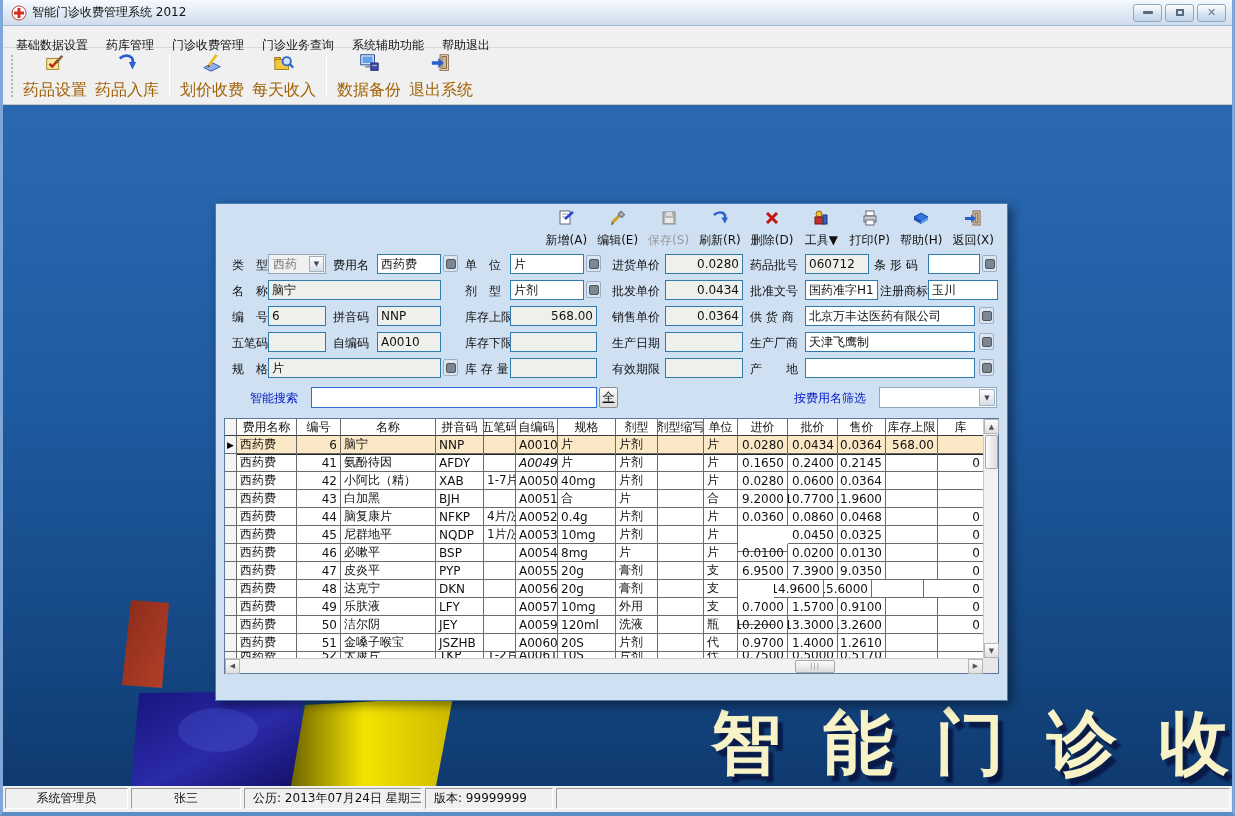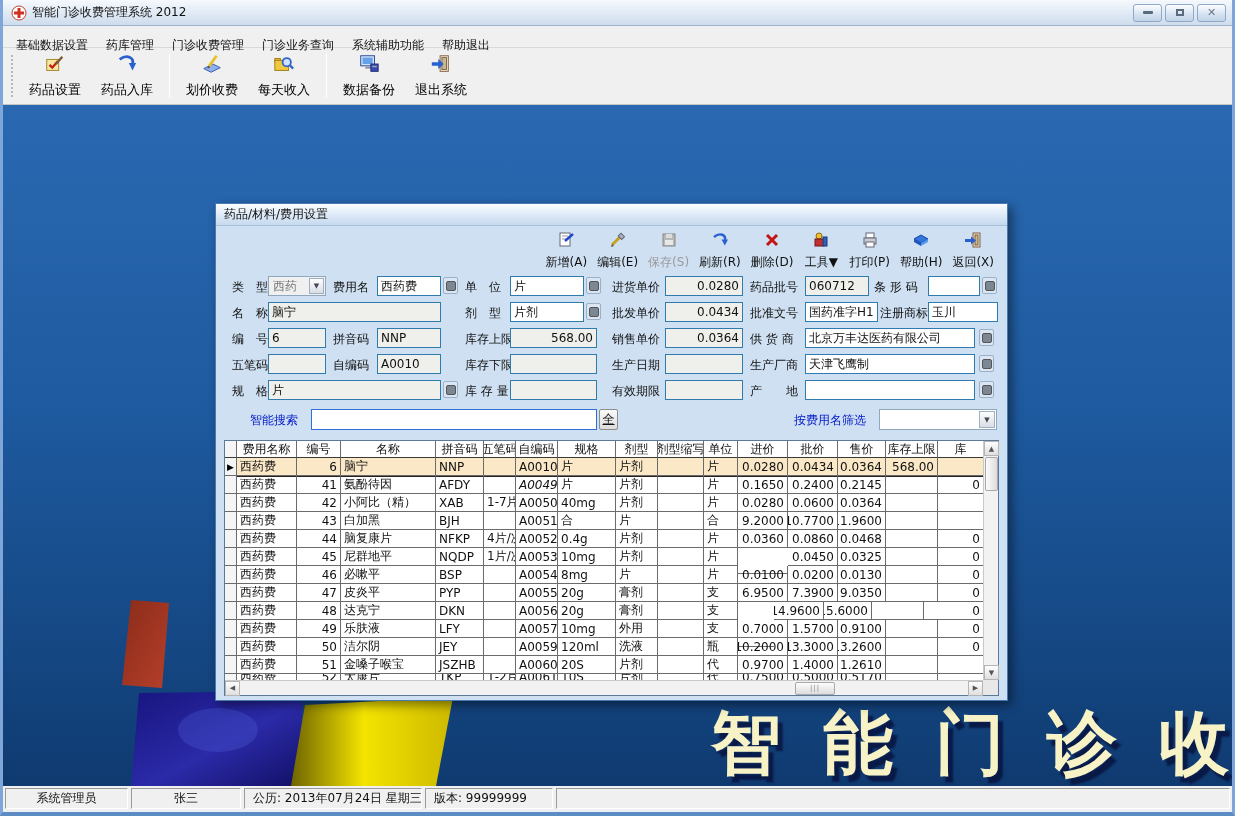--- a/index.html
+++ b/index.html
@@ -19,21 +19,21 @@
   .wbtn .box{width:8px;height:7px;border:2px solid #5a6b7e;}
   .wbtn .xx{font-size:11px;color:#6a7888;font-weight:bold;line-height:1;}
   
   .menubar{height:22px;background:#f0f0f0;border-bottom:1px solid #d9d9d9;display:flex;align-items:center;padding-left:4px;}
   .menuitem{font-size:12px;color:#111;padding:3px 9px;cursor:default;margin-top:17px;}
   
   .toolbar{height:57px;background:#f0f0f0;border-bottom:1px solid #c6c6c6;display:flex;align-items:center;padding-left:4px;}
   .grip{width:4px;height:42px;border-left:2px dotted #b5b5b5;margin:0 4px;}
   .tbtn{width:72px;height:48px;display:flex;flex-direction:column;align-items:center;justify-content:center;gap:2px;
         border:1px solid transparent;border-radius:3px;cursor:default;}
-  .tbtn .lbl{font-size:13px;color:#000000;white-space:nowrap;}
+  .tbtn .lbl{font-size:16px;color:#a16207;white-space:nowrap;}
   .tsep{width:1px;height:44px;background:#bdbdbd;border-right:1px solid #fff;margin:0 6px;}
   
   .desktop{position:relative;height:681px;overflow:hidden;
            background:linear-gradient(180deg,#2a69b2 0%,#1e5a9f 45%,#164a87 75%,#0f3a70 100%);}
   .flag{position:absolute;left:0;top:0;}
   .watermark{position:absolute;left:708px;top:592px;font-size:70px;font-weight:bold;letter-spacing:42px;
              color:#f8f3c6;white-space:nowrap;text-shadow:5px 6px 2px rgba(8,18,60,0.8);}
   
   .dialog{position:absolute;left:212px;top:98px;width:793px;height:498px;background:#cfe0f2;
           border:1px solid #4a7ab0;box-shadow:4px 4px 10px rgba(0,0,0,.45);}
@@ -223,23 +223,20 @@
           </linearGradient>
       </defs>
       <polygon points="128,495 166,498 159,583 119,580" fill="url(#gr)"></polygon>
       <polygon points="136,588 300,586 296,681 128,681" fill="url(#gb)"></polygon>
       <ellipse cx="215" cy="625" rx="40" ry="22" fill="#4a5ad0" opacity="0.35"></ellipse>
       <polygon points="302,600 450,592 433,681 288,681" fill="url(#gy)"></polygon>
     </svg>
     <div class="watermark">智能门诊收</div>
 
     <div class="dialog">
-      <div class="dlg-titlebar">
-        <span class="dlg-title">药品/材料/费用设置</span>
-      </div>
       <div class="dlg-body">
 
 
         <div class="actions">
           <div class="abtn">
             <span><svg width="18" height="18" viewBox="0 0 18 18">
                   <rect x="3" y="2" width="10" height="13" fill="#fff" stroke="#667"></rect>
                   <line x1="5" y1="5" x2="11" y2="5" stroke="#99a"></line>
                   <line x1="5" y1="8" x2="11" y2="8" stroke="#99a"></line>
                   <line x1="8" y1="10" x2="16" y2="3" stroke="#2244cc" stroke-width="2.4"></line>

